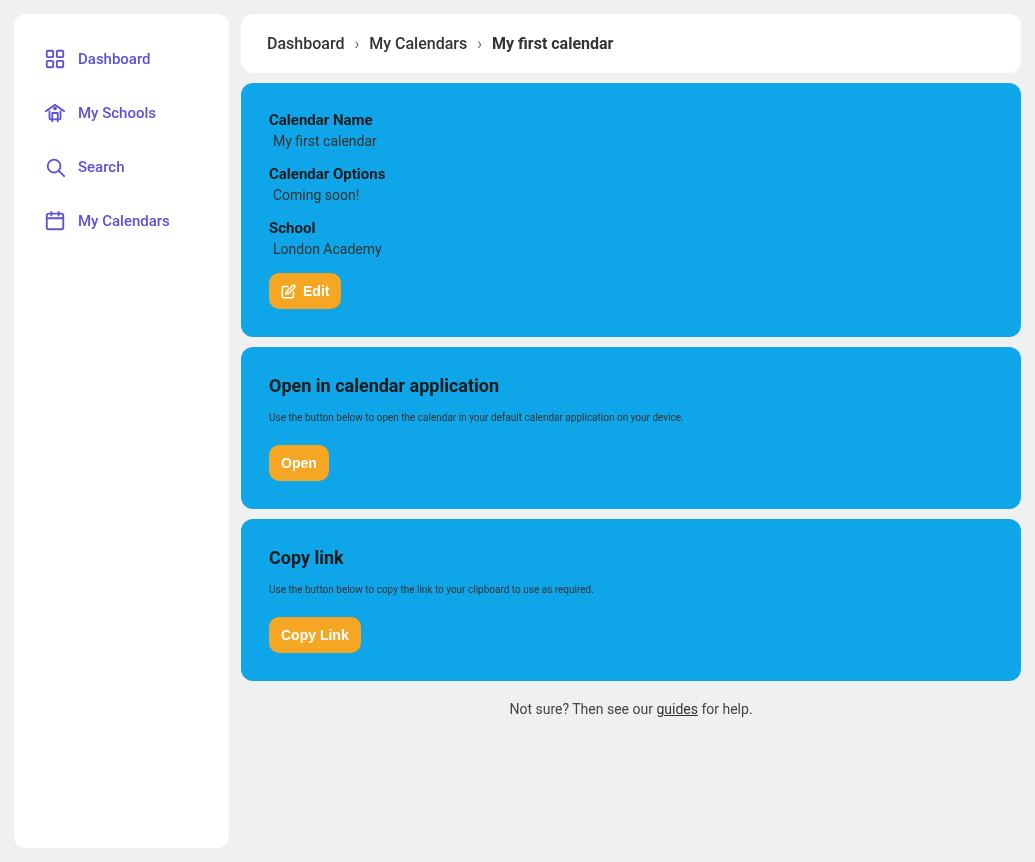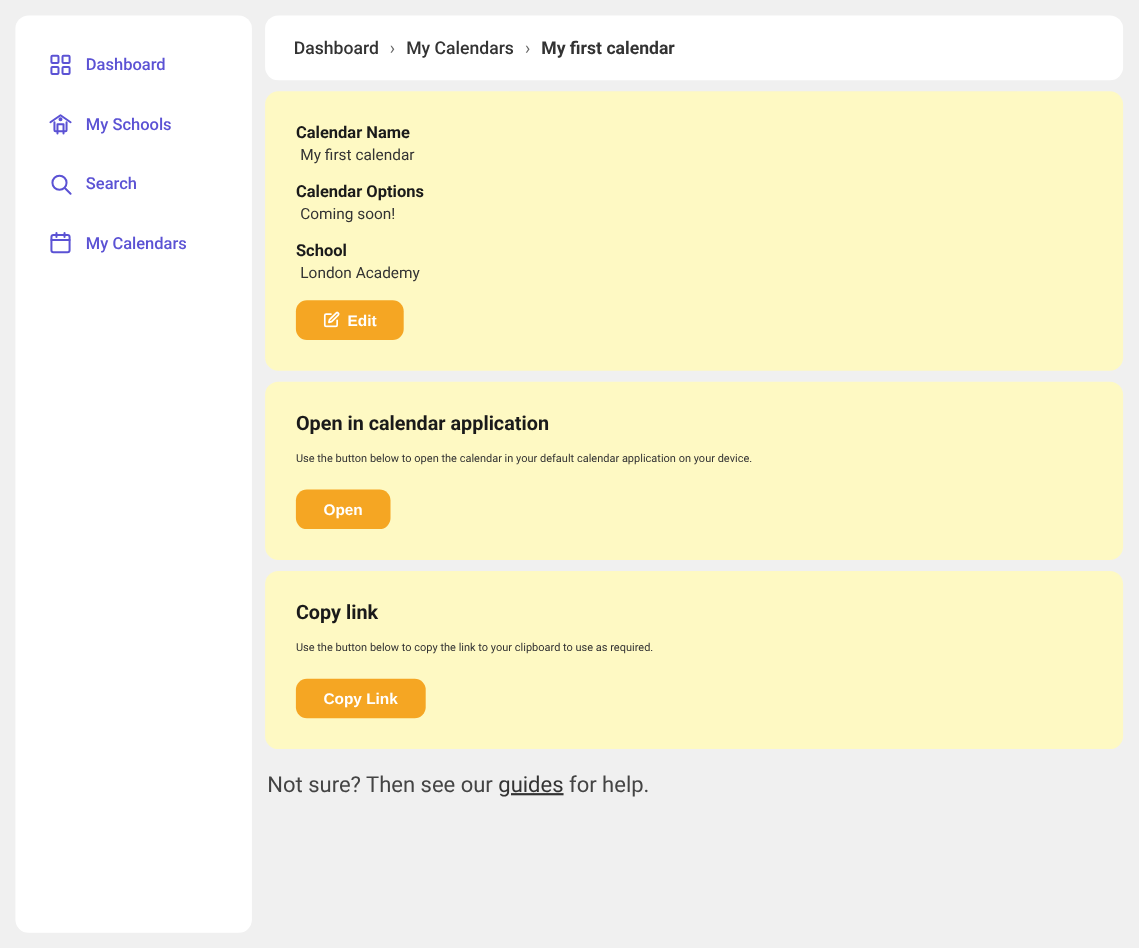--- a/index.html
+++ b/index.html
@@ -64,21 +64,21 @@
     }
     .breadcrumb-item.active {
       font-weight: 700;
     }
     .breadcrumb-sep {
       color: #666;
       font-size: 16px;
     }
     
     .card {
-      background: #fef9c3;
+      background: #0ea5e9;
       border-radius: 12px;
       padding: 28px 28px;
     }
     .card-section-title {
       font-size: 15px;
       font-weight: 700;
       color: #1a1a1a;
       margin-bottom: 4px;
     }
     .card-section-value {
@@ -87,44 +87,45 @@
       margin-bottom: 16px;
       padding-left: 4px;
     }
     .card-section-value:last-of-type {
     }
     .btn-orange {
       background: #f5a623;
       color: #ffffff;
       border: none;
       border-radius: 10px;
-      padding: 10px 25px;
+      padding: 10px 12px;
       font-size: 14px;
       font-weight: 600;
       cursor: pointer;
       display: inline-flex;
-      align-items: flex-start;
+      align-items: center;
       gap: 7px;
     }
     .section-heading {
       font-size: 18px;
       font-weight: 700;
       color: #1a1a1a;
       margin-bottom: 14px;
     }
     .section-description {
       font-size: 10px;
       color: #333;
       margin-bottom: 20px;
       line-height: 1.5;
     }
     .footer-note {
-      font-size: 20px;
+      font-size: 14px;
       color: #444;
       padding: 10px 2px 4px 2px;
+      text-align: center;
     }
     .footer-note a {
       color: #333;
       text-decoration: underline;
     }
     .edit-icon-svg {
       width: 15px;
       height: 15px;
     }
   </style>

